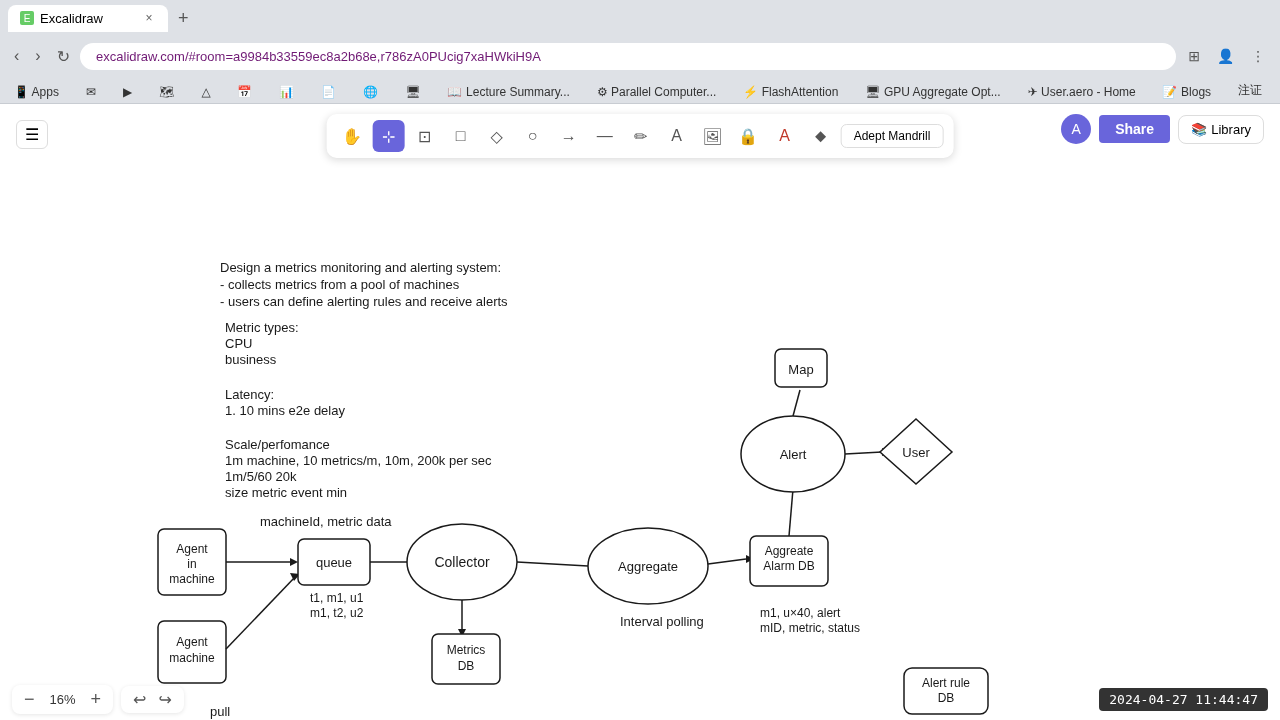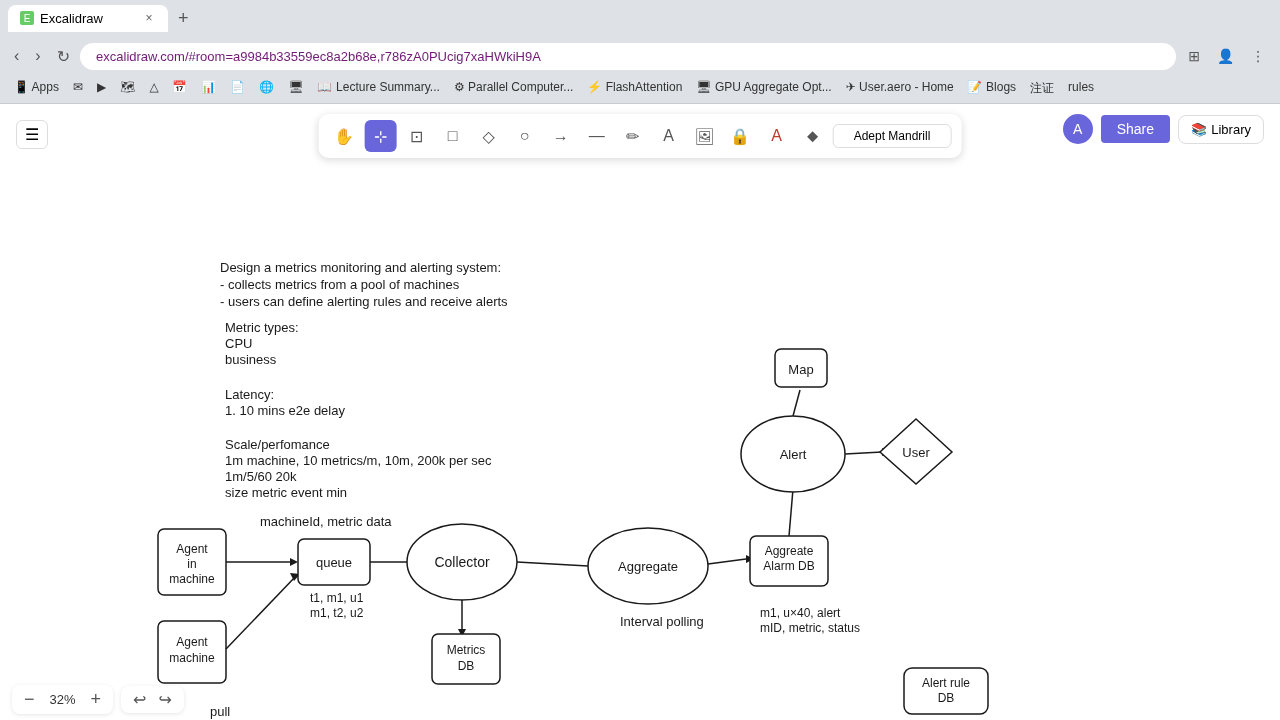--- a/index.html
+++ b/index.html
@@ -12,33 +12,33 @@
     .tab-favicon { width: 14px; height: 14px; background: #6c6; border-radius: 2px; font-size: 10px; display: flex; align-items: center; justify-content: center; color: white; }
     .tab-close { width: 14px; height: 14px; border-radius: 50%; background: transparent; border: none; cursor: pointer; font-size: 12px; color: #666; display: flex; align-items: center; justify-content: center; margin-left: auto; }
     .new-tab { background: transparent; border: none; font-size: 18px; color: #555; cursor: pointer; padding: 2px 6px; }
 
     .nav-bar { display: flex; align-items: center; padding: 4px 8px; background: #dee1e6; height: 40px; gap: 4px; }
     .nav-btn { background: transparent; border: none; font-size: 16px; color: #555; cursor: pointer; padding: 4px 6px; border-radius: 4px; }
     .address-bar { flex: 1; background: white; border: none; border-radius: 20px; padding: 6px 16px; font-size: 13px; color: #701a75; }
     .nav-icons { display: flex; gap: 4px; align-items: center; }
     .nav-icon { width: 28px; height: 28px; border-radius: 50%; background: transparent; border: none; cursor: pointer; font-size: 14px; display: flex; align-items: center; justify-content: center; color: #555; }
 
-    .bookmarks-bar { display: flex; align-items: flex-start; padding: 2px 8px; background: #dee1e6; height: 28px; gap: 2px; font-size: 12px; color: #333; border-bottom: 1px solid #c8ccd2; overflow: hidden; }
+    .bookmarks-bar { display: flex; align-items: flex-end; padding: 2px 8px; background: #dee1e6; height: 28px; gap: 15px; font-size: 12px; color: #333; border-bottom: 1px solid #c8ccd2; overflow: hidden; }
     .bookmark-item { padding: 2px 6px; border-radius: 4px; cursor: pointer; white-space: nowrap; display: flex; align-items: center; gap: 4px; }
 
     
     .excalidraw-app { background: #f5f5f5; width: 100%; height: calc(720px - 104px); position: relative; }
     .toolbar { background: white; border-radius: 10px; padding: 6px 10px; display: flex; align-items: center; gap: 4px; position: absolute; top: 10px; left: 50%; transform: translateX(-50%); box-shadow: 0 2px 8px rgba(0,0,0,0.15); z-index: 10; }
     .tool-btn { width: 32px; height: 32px; border: none; background: transparent; border-radius: 6px; cursor: pointer; display: flex; align-items: center; justify-content: center; font-size: 16px; color: #555; }
     .tool-btn.active { background: #6965db; color: white; }
 
-    .adept-btn { background: white; border: 1px solid #ddd; border-radius: 6px; padding: 4px 20px; font-size: 12px; cursor: pointer; white-space: nowrap; }
+    .adept-btn { background: white; border: 1px solid #ddd; border-radius: 6px; padding: 4px 12px; font-size: 12px; cursor: pointer; white-space: nowrap; }
 
     .top-right { position: absolute; top: 10px; right: 16px; display: flex; align-items: center; gap: 8px; z-index: 10; }
-    .share-btn { background: #6965db; color: white; border: none; border-radius: 4px; padding: 6px 16px; font-size: 14px; cursor: pointer; }
+    .share-btn { background: #6965db; color: white; border: none; border-radius: 4px; padding: 6px 16px; font-size: 14px; cursor: pointer; font-weight: bold; }
     .library-btn { background: white; border: 1px solid #ddd; border-radius: 8px; padding: 6px 12px; font-size: 13px; cursor: pointer; display: flex; align-items: center; gap: 4px; }
 
     .sidebar-toggle { position: absolute; top: 16px; left: 16px; background: white; border: 1px solid #ddd; border-radius: 6px; padding: 4px 8px; cursor: pointer; font-size: 16px; z-index: 10; }
 
     
     .bottom-bar { position: absolute; bottom: 0; left: 0; right: 0; display: flex; align-items: center; justify-content: space-between; padding: 6px 12px; background: transparent; z-index: 10; }
     .zoom-controls { display: flex; align-items: center; gap: 6px; background: white; border-radius: 8px; padding: 4px 8px; box-shadow: 0 1px 4px rgba(0,0,0,0.1); }
     .zoom-btn { background: transparent; border: none; font-size: 18px; cursor: pointer; color: #555; padding: 0 4px; }
     .zoom-val { font-size: 13px; color: #333; min-width: 36px; text-align: center; }
     .undo-redo { display: flex; gap: 4px; background: white; border-radius: 8px; padding: 4px 8px; box-shadow: 0 1px 4px rgba(0,0,0,0.1); }
@@ -221,22 +221,23 @@
     <text x="946" y="583" font-family="Arial, sans-serif" font-size="12" fill="#1a1a1a" text-anchor="middle">Alert rule</text>
     <text x="946" y="598" font-family="Arial, sans-serif" font-size="12" fill="#1a1a1a" text-anchor="middle">DB</text>
 
     <text x="210" y="612" font-family="Arial, sans-serif" font-size="13" fill="#1a1a1a">pull</text>
   </svg>
 
   <div class="bottom-bar">
     <div style="display:flex;gap:8px;align-items:center;">
       <div class="zoom-controls">
         <button class="zoom-btn">−</button>
-        <span class="zoom-val">32%</span>
+        <span class="zoom-val">16%</span>
         <button class="zoom-btn">+</button>
       </div>
       <div class="undo-redo">
         <button class="ur-btn">↩</button>
         <button class="ur-btn">↪</button>
       </div>
     </div>
+    <div class="timestamp">2024-04-27 11:44:47</div>
   </div>
 </div>
 
 </body></html>

